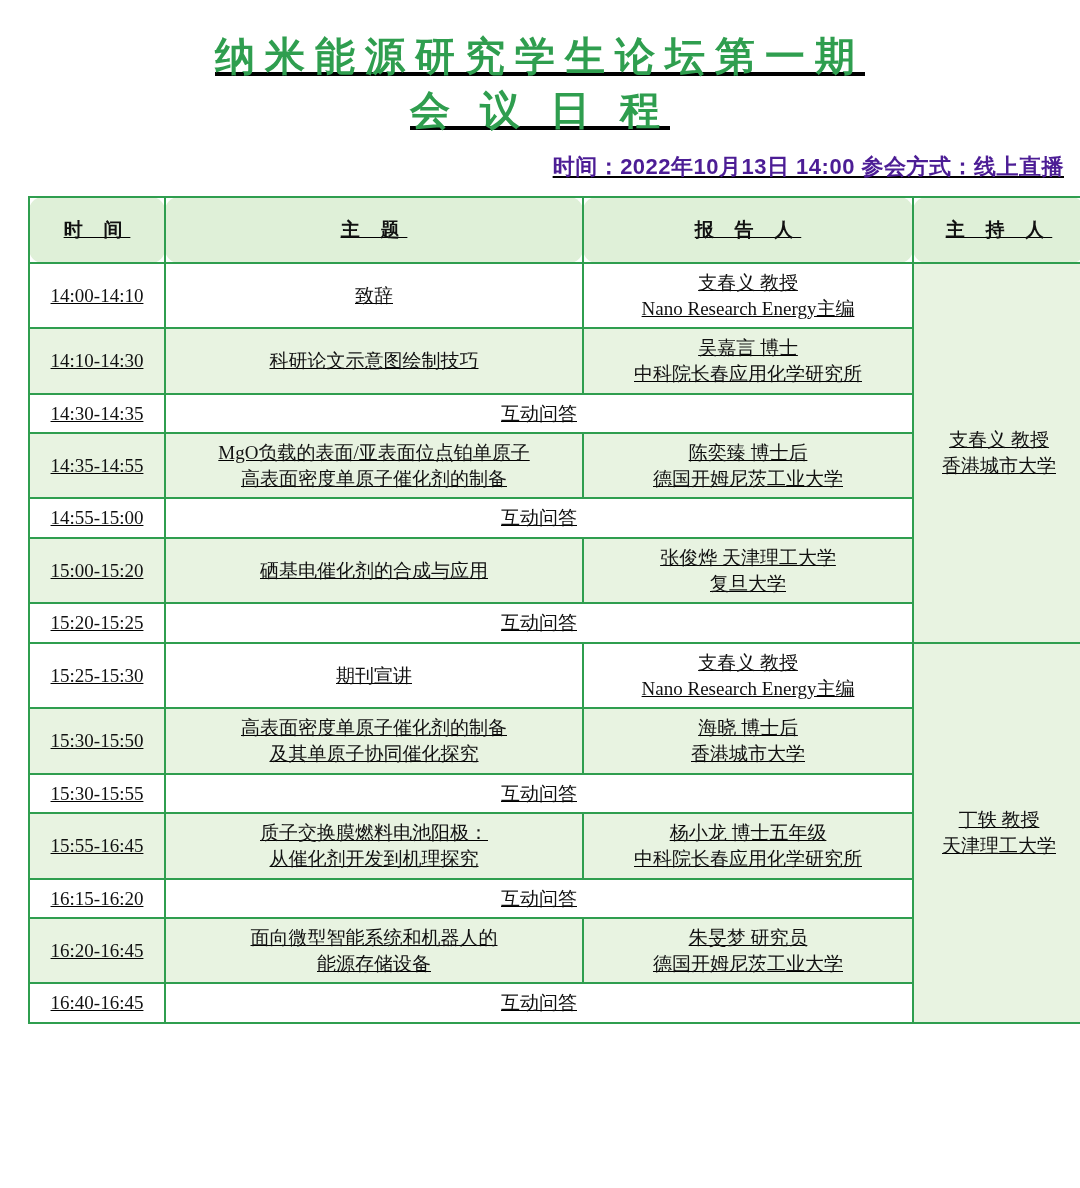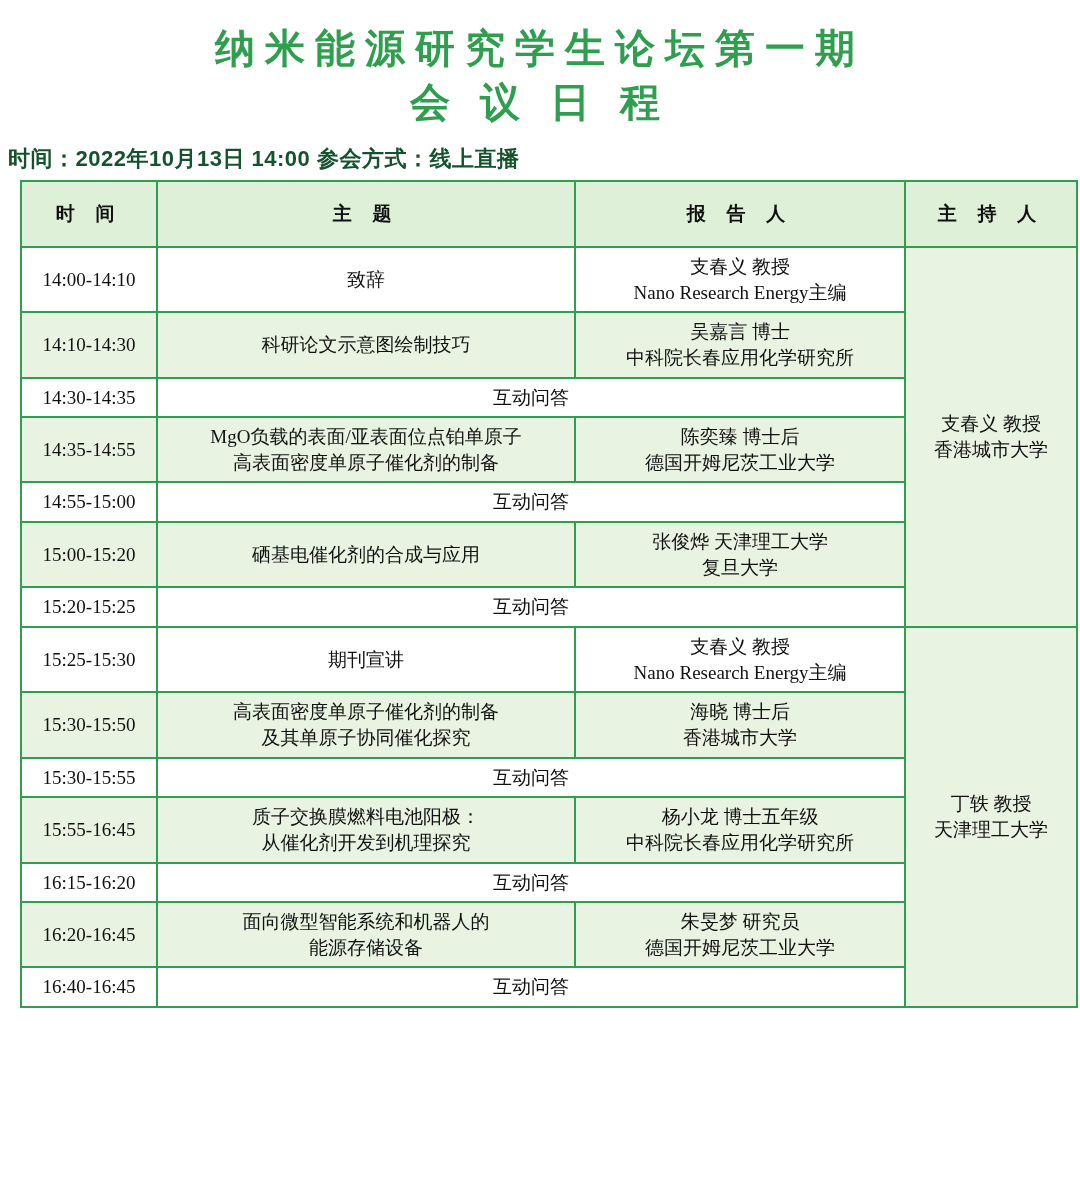--- a/index.html
+++ b/index.html
@@ -11,41 +11,42 @@
     height: 1188px;
     background: #ffffff;
     font-family: "Liberation Serif", serif;
     -webkit-font-smoothing: antialiased;
   }
   .page {
     width: 1080px;
     height: 1144px;
     position: relative;
     box-sizing: border-box;
-    padding: 8px;
+    padding: 16px;
+    text-decoration: underline;
   }
   .title-block {
     text-align: center;
     padding-top: 14px;
   }
   .title-line {
     color: #2f9e4f;
     font-weight: bold;
     font-size: 40px;
     letter-spacing: 10px;
     line-height: 1.35;
     font-family: "Liberation Serif", serif;
   }
   .subtitle {
-    text-align: left;
+    text-align: right;
     font-size: 22px;
     font-weight: bold;
-    color: #14532d;
+    color: #4c1d95;
     margin-top: 14px;
-    margin-bottom: 6px;
+    margin-bottom: 14px;
     font-family: "Liberation Sans", sans-serif;
     letter-spacing: 0.5px;
   }
   table.schedule {
     border-collapse: collapse;
     width: 1056px;
     margin: 0 12px;
     table-layout: fixed;
   }
   table.schedule td, table.schedule th {
@@ -64,20 +65,21 @@
   .col-host   { width: 172px; }
 
   thead th {
     background: #dff0d8;
     color: #c00000;
     font-weight: bold;
     font-size: 25px;
     letter-spacing: 8px;
     height: 52px;
     padding: 4px;
+    border-radius: 14px;
   }
   tbody tr.shaded td {
     background: #e8f3e1;
   }
   tbody tr.plain td {
     background: #ffffff;
   }
   td.time-cell {
     font-size: 18px;
     letter-spacing: 0px;

